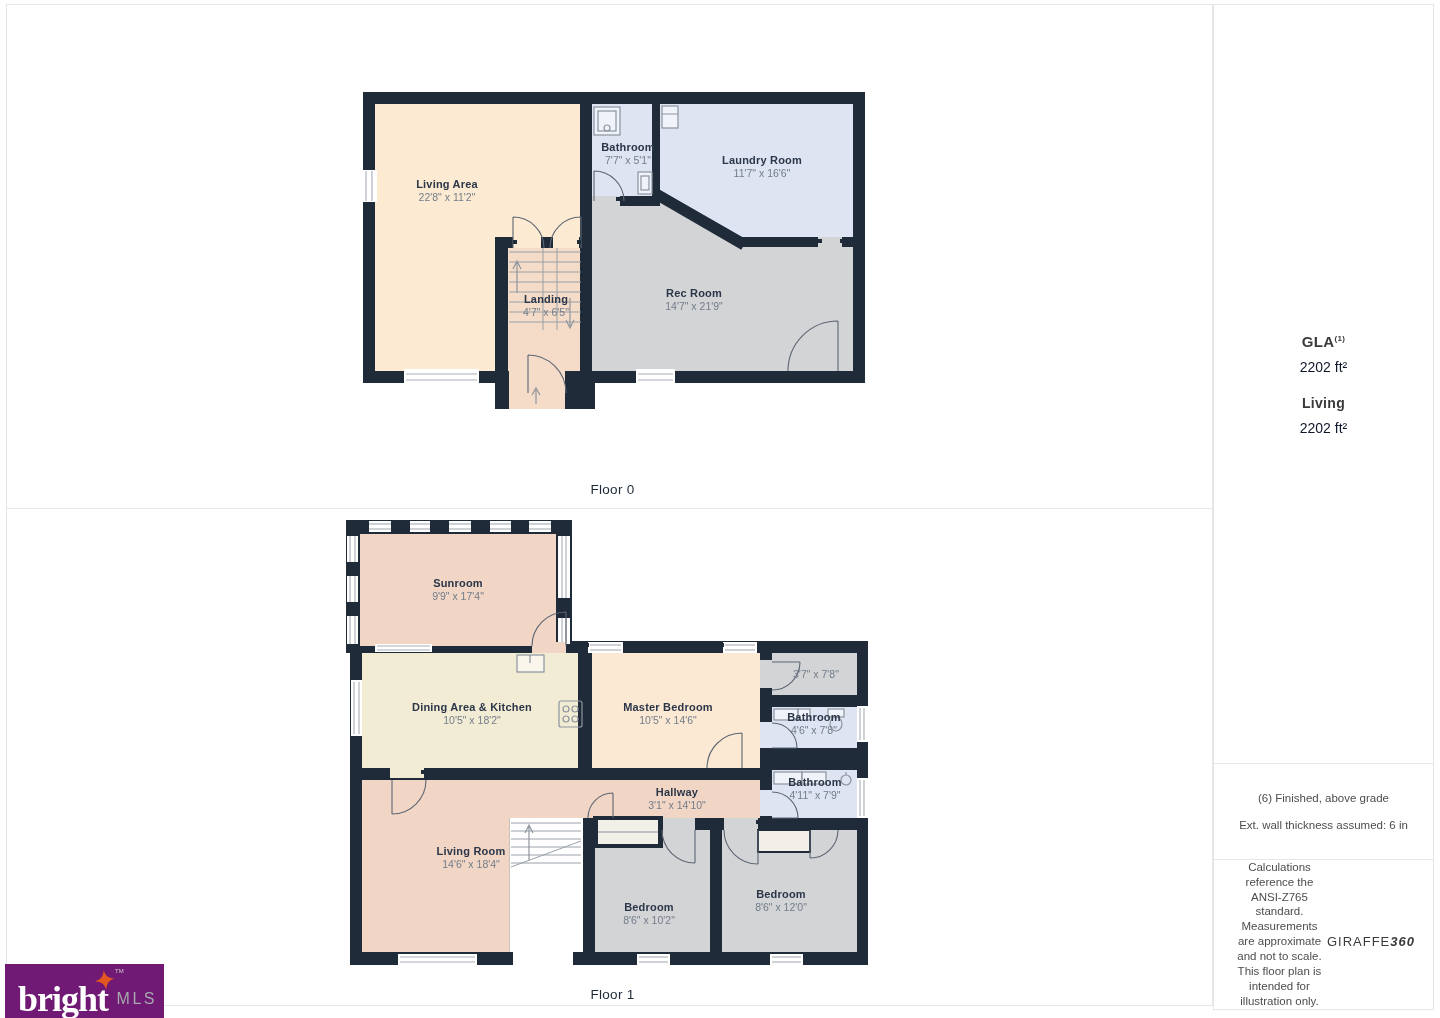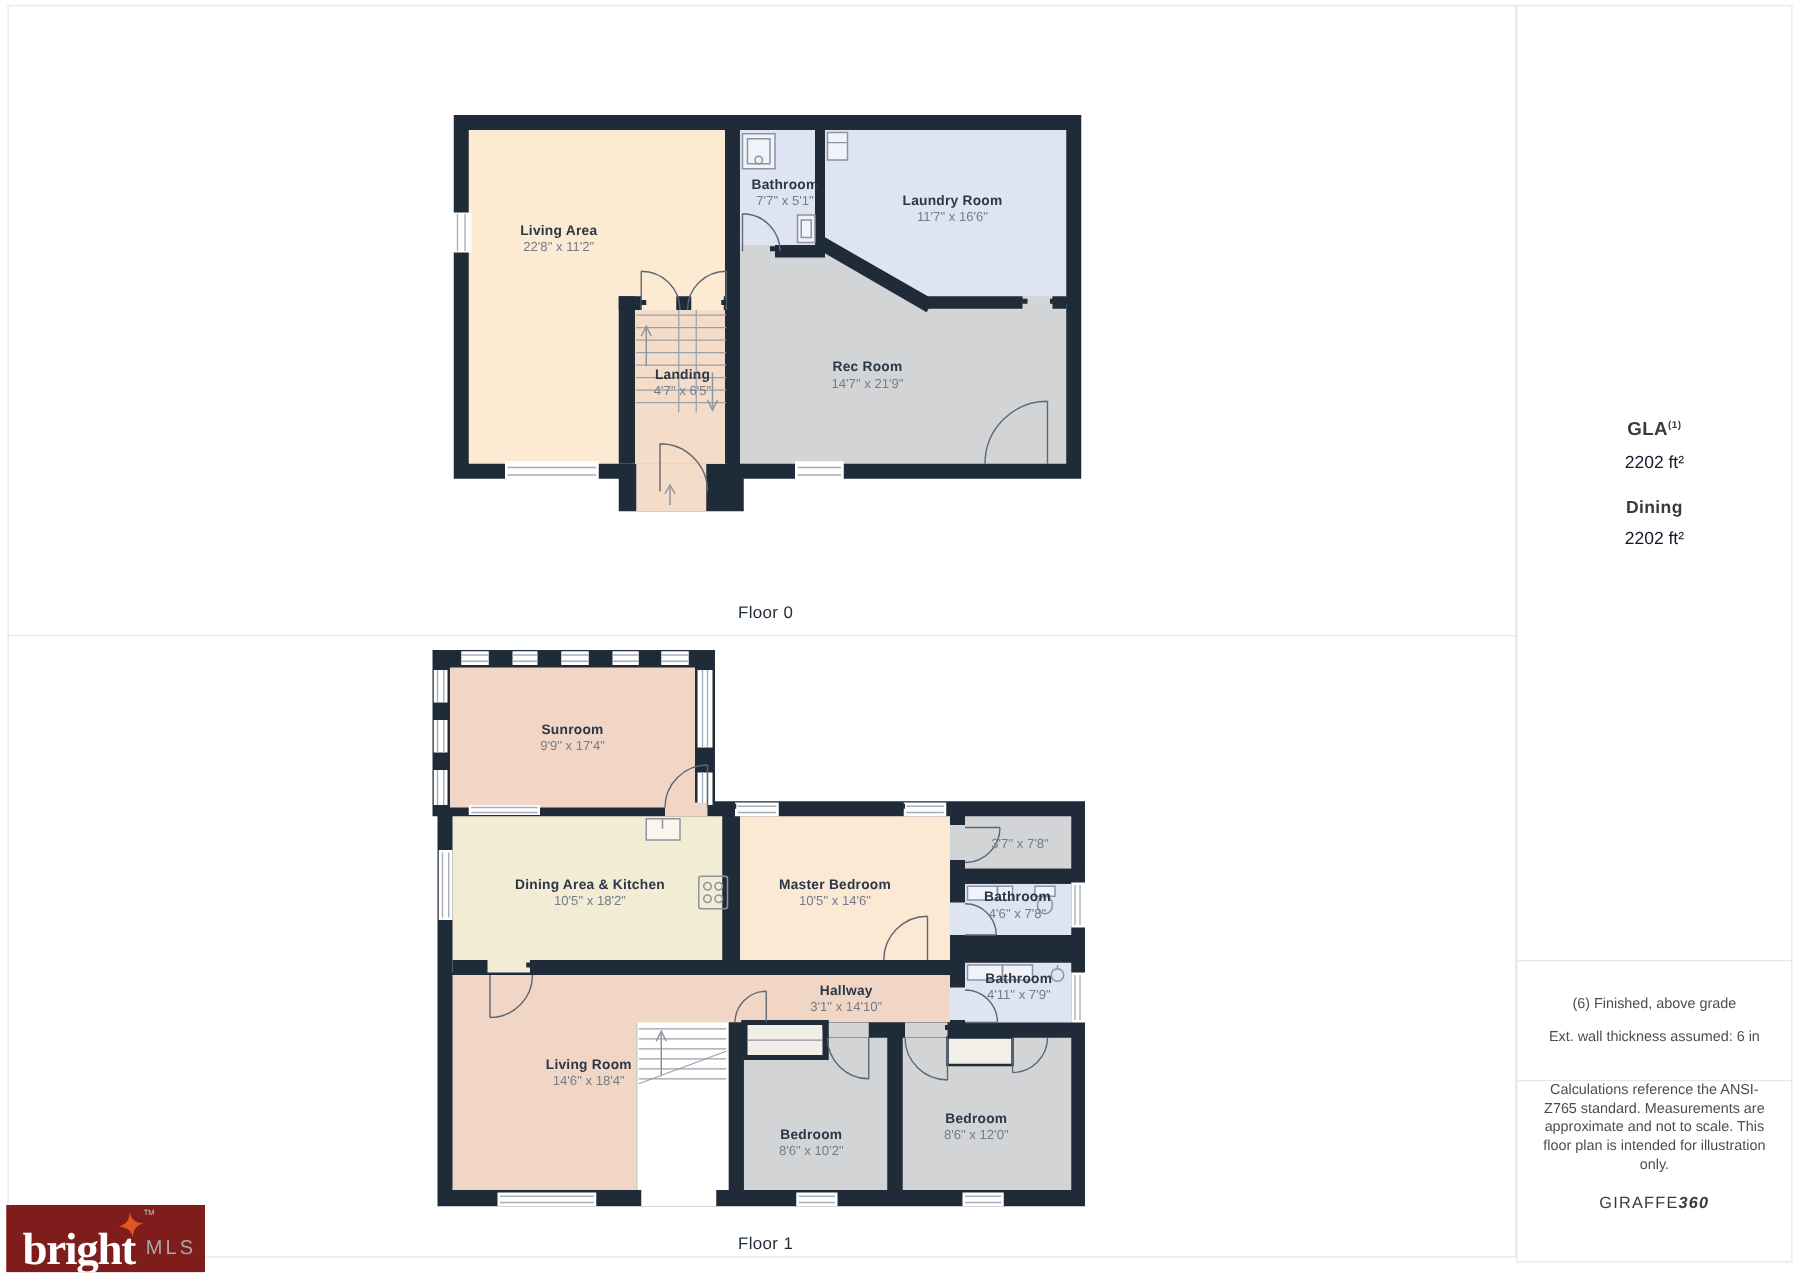--- a/index.html
+++ b/index.html
@@ -18,27 +18,27 @@
         border:1px solid #e6e6e6;background:#fff;display:flex;flex-direction:column;box-sizing:border-box;}
   .sb-areas{height:763px;border-bottom:1px solid #e6e6e6;display:flex;flex-direction:column;
         align-items:center;justify-content:center;}
   .sb-gla-label,.sb-total-label{font-size:15px;font-weight:700;color:#3a3a3a;letter-spacing:.3px;}
   .sb-gla-label sup{font-size:8px;font-weight:700;color:#3a3a3a;}
   .sb-val{font-size:14px;color:#0f172a;margin-top:9px;}
   .sb-total-label{margin-top:20px;font-size:14px;}
   .sb-notes{height:95px;border-bottom:1px solid #e6e6e6;display:flex;flex-direction:column;
         justify-content:center;text-align:center;gap:15px;}
   .sb-notes p{margin:0;font-size:11.5px;color:#4d4d4d;}
-  .sb-disc{flex:1;display:flex;flex-direction:column;align-items:center;justify-content:flex-start;
+  .sb-disc{flex:1;display:flex;align-items:center;justify-content:flex-end;
         text-align:center;padding:0 18px;}
   .sb-disc p{margin:0;font-size:11.5px;line-height:1.3;color:#4d4d4d;width:178px;}
   .sb-brand{margin-top:14px;font-size:13px;color:#3a3a3a;letter-spacing:1px;}
   .sb-brand b{font-weight:700;font-style:italic;}
 
-  .mls-logo{position:absolute;left:5px;top:964px;width:159px;height:54px;background:#7f1d1d;}
+  .mls-logo{position:absolute;left:5px;top:964px;width:159px;height:54px;background:#701a75;}
   .mls-bright{position:absolute;left:13px;bottom:1px;font-family:"Liberation Serif",serif;
         font-weight:700;font-size:36px;color:#ffffff;letter-spacing:-1px;line-height:1;}
   .mls-star{position:absolute;left:90px;top:6px;}
   .mls-tm{position:absolute;left:110px;top:4px;font-size:6px;color:#cccccc;}
   .mls-mls{position:absolute;right:7px;bottom:10px;font-size:16px;color:#a6a8ab;letter-spacing:2.5px;}
 
   
   .wl{fill:#1f2b39;}
   .arc{fill:none;stroke:#5d6673;stroke-width:1.1;}
   .win line{stroke:#a7adb6;stroke-width:1.1;}
@@ -357,21 +357,21 @@
     </g>
   </svg>
   <div class="floor-label" id="floor1-label">Floor 1</div>
 
   <aside class="sidebar">
     <div class="sb-areas">
       <div class="sb-gla-label">
         <span>GLA</span><sup>(1)</sup>
       </div>
       <div class="sb-val">2202 ft²</div>
-      <div class="sb-total-label">Dining</div>
+      <div class="sb-total-label">Living</div>
       <div class="sb-val">2202 ft²</div>
     </div>
     <div class="sb-notes">
       <p>(6) Finished, above grade</p>
       <p>Ext. wall thickness assumed: 6 in</p>
     </div>
     <div class="sb-disc">
       <p>Calculations reference the ANSI-Z765 standard. Measurements are approximate and not to scale. This floor plan is intended for illustration only.</p>
       <div class="sb-brand">
         <span>GIRAFFE</span><b>360</b>

